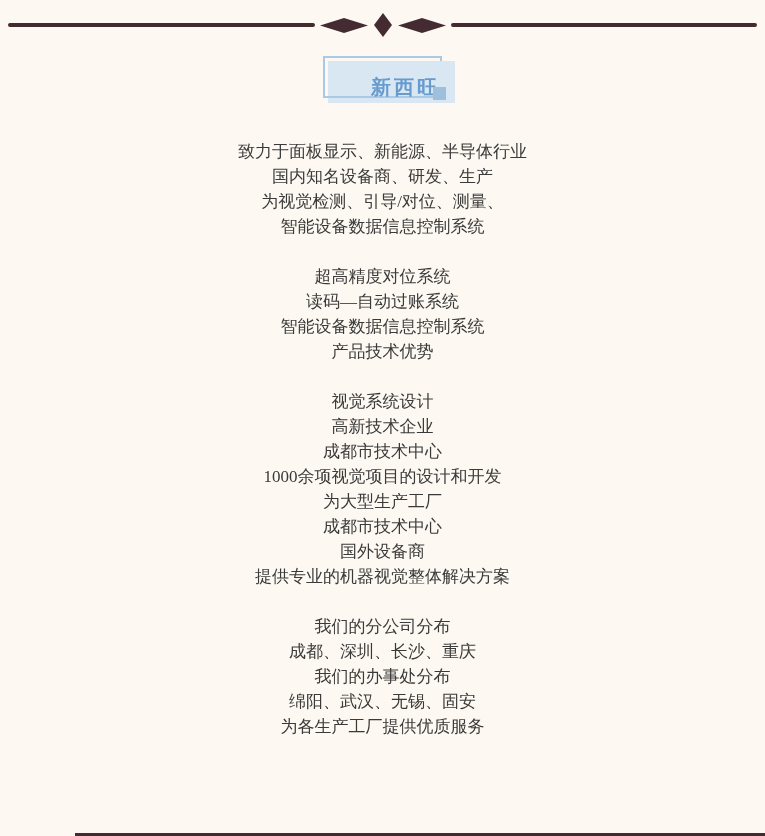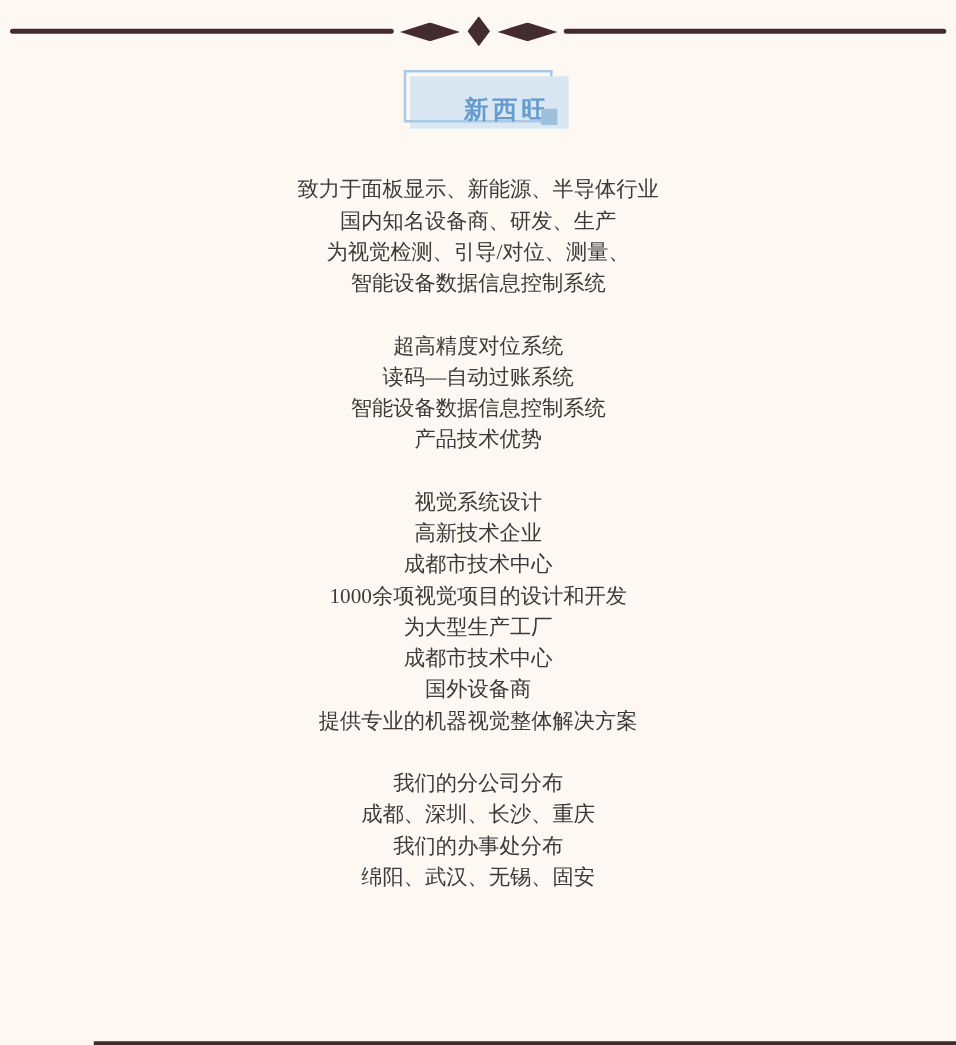--- a/index.html
+++ b/index.html
@@ -144,18 +144,19 @@
         <div class="line">为大型生产工厂</div>
         <div class="line">成都市技术中心</div>
         <div class="line">国外设备商</div>
         <div class="line">提供专业的机器视觉整体解决方案</div>
       </div>
       <div class="paragraph">
         <div class="line">我们的分公司分布</div>
         <div class="line">成都、深圳、长沙、重庆</div>
         <div class="line">我们的办事处分布</div>
         <div class="line">绵阳、武汉、无锡、固安</div>
+        <div class="line">为各生产工厂提供优质服务</div>
       </div>
     </div>
 
   <div class="bottom-rule"></div>
 
 </div>
 
 </body></html>

